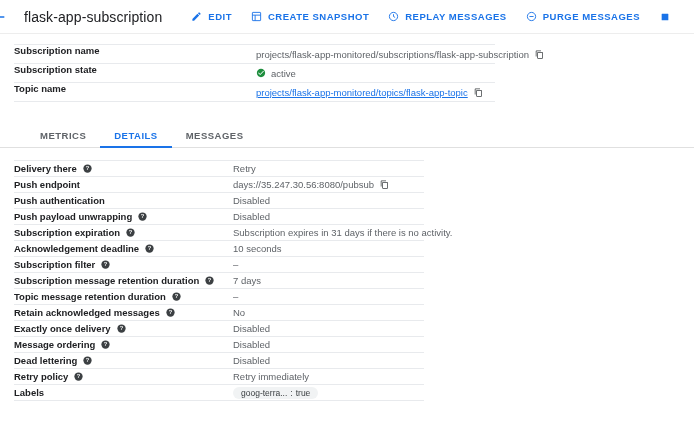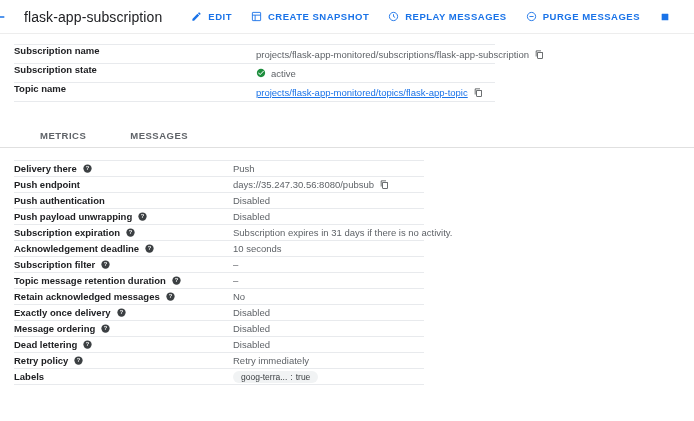--- a/index.html
+++ b/index.html
@@ -123,21 +123,20 @@
 
   
   .tabs-wrap {
     margin-top: 21px;
     border-bottom: 1px solid #e0e0e0;
     height: 25px;
     display: flex;
     align-items: flex-end;
     padding-left: 26px;
     box-sizing: border-box;
-    gap: 16px;
   }
   .tab {
     font-size: 9.5px;
     font-weight: bold;
     letter-spacing: 0.5px;
     color: #5f6368;
     padding: 0 14px 6px 14px;
     cursor: pointer;
     position: relative;
     user-select: none;
@@ -311,36 +310,37 @@
           <path d="M16 1H4a2 2 0 0 0-2 2v14h2V3h12V1zm3 4H8a2 2 0 0 0-2 2v14a2 2 0 0 0 2 2h11a2 2 0 0 0 2-2V7a2 2 0 0 0-2-2zm0 16H8V7h11v14z"></path>
         </svg>
       </span>
     </div>
   </div>
 
 </div>
 
 <div class="tabs-wrap">
   <div class="tab">METRICS</div>
+  <div class="tab active">DETAILS</div>
   <div class="tab">MESSAGES</div>
 </div>
 
 <div class="details">
     <div class="d-row">
       <div class="d-label">
         <span class="txt">Delivery there</span>
         <span class="help-ic">
           <svg width="9" height="9" viewBox="0 0 24 24" fill="#3c4043">
             <circle cx="12" cy="12" r="11"></circle>
             <text x="12" y="17" font-size="15" font-family="Liberation Sans, sans-serif" font-weight="bold" fill="#ffffff" text-anchor="middle">?</text>
           </svg>
         </span>
       </div>
       <div class="d-value">
-        <span>Push</span>
+        <span>Retry</span>
       </div>
     </div>
     <div class="d-row">
       <div class="d-label">
         <span class="txt">Push endpoint</span>
       </div>
       <div class="d-value">
         <span>days://35.247.30.56:8080/pubsub</span>
         <span class="copy-ic">
           <svg width="9" height="9" viewBox="0 0 24 24" fill="currentColor">
@@ -408,20 +408,34 @@
             <text x="12" y="17" font-size="15" font-family="Liberation Sans, sans-serif" font-weight="bold" fill="#ffffff" text-anchor="middle">?</text>
           </svg>
         </span>
       </div>
       <div class="d-value">
         <span>–</span>
       </div>
     </div>
     <div class="d-row">
       <div class="d-label">
+        <span class="txt">Subscription message retention duration</span>
+        <span class="help-ic">
+          <svg width="9" height="9" viewBox="0 0 24 24" fill="#3c4043">
+            <circle cx="12" cy="12" r="11"></circle>
+            <text x="12" y="17" font-size="15" font-family="Liberation Sans, sans-serif" font-weight="bold" fill="#ffffff" text-anchor="middle">?</text>
+          </svg>
+        </span>
+      </div>
+      <div class="d-value">
+        <span>7 days</span>
+      </div>
+    </div>
+    <div class="d-row">
+      <div class="d-label">
         <span class="txt">Topic message retention duration</span>
         <span class="help-ic">
           <svg width="9" height="9" viewBox="0 0 24 24" fill="#3c4043">
             <circle cx="12" cy="12" r="11"></circle>
             <text x="12" y="17" font-size="15" font-family="Liberation Sans, sans-serif" font-weight="bold" fill="#ffffff" text-anchor="middle">?</text>
           </svg>
         </span>
       </div>
       <div class="d-value">
         <span>–</span>

